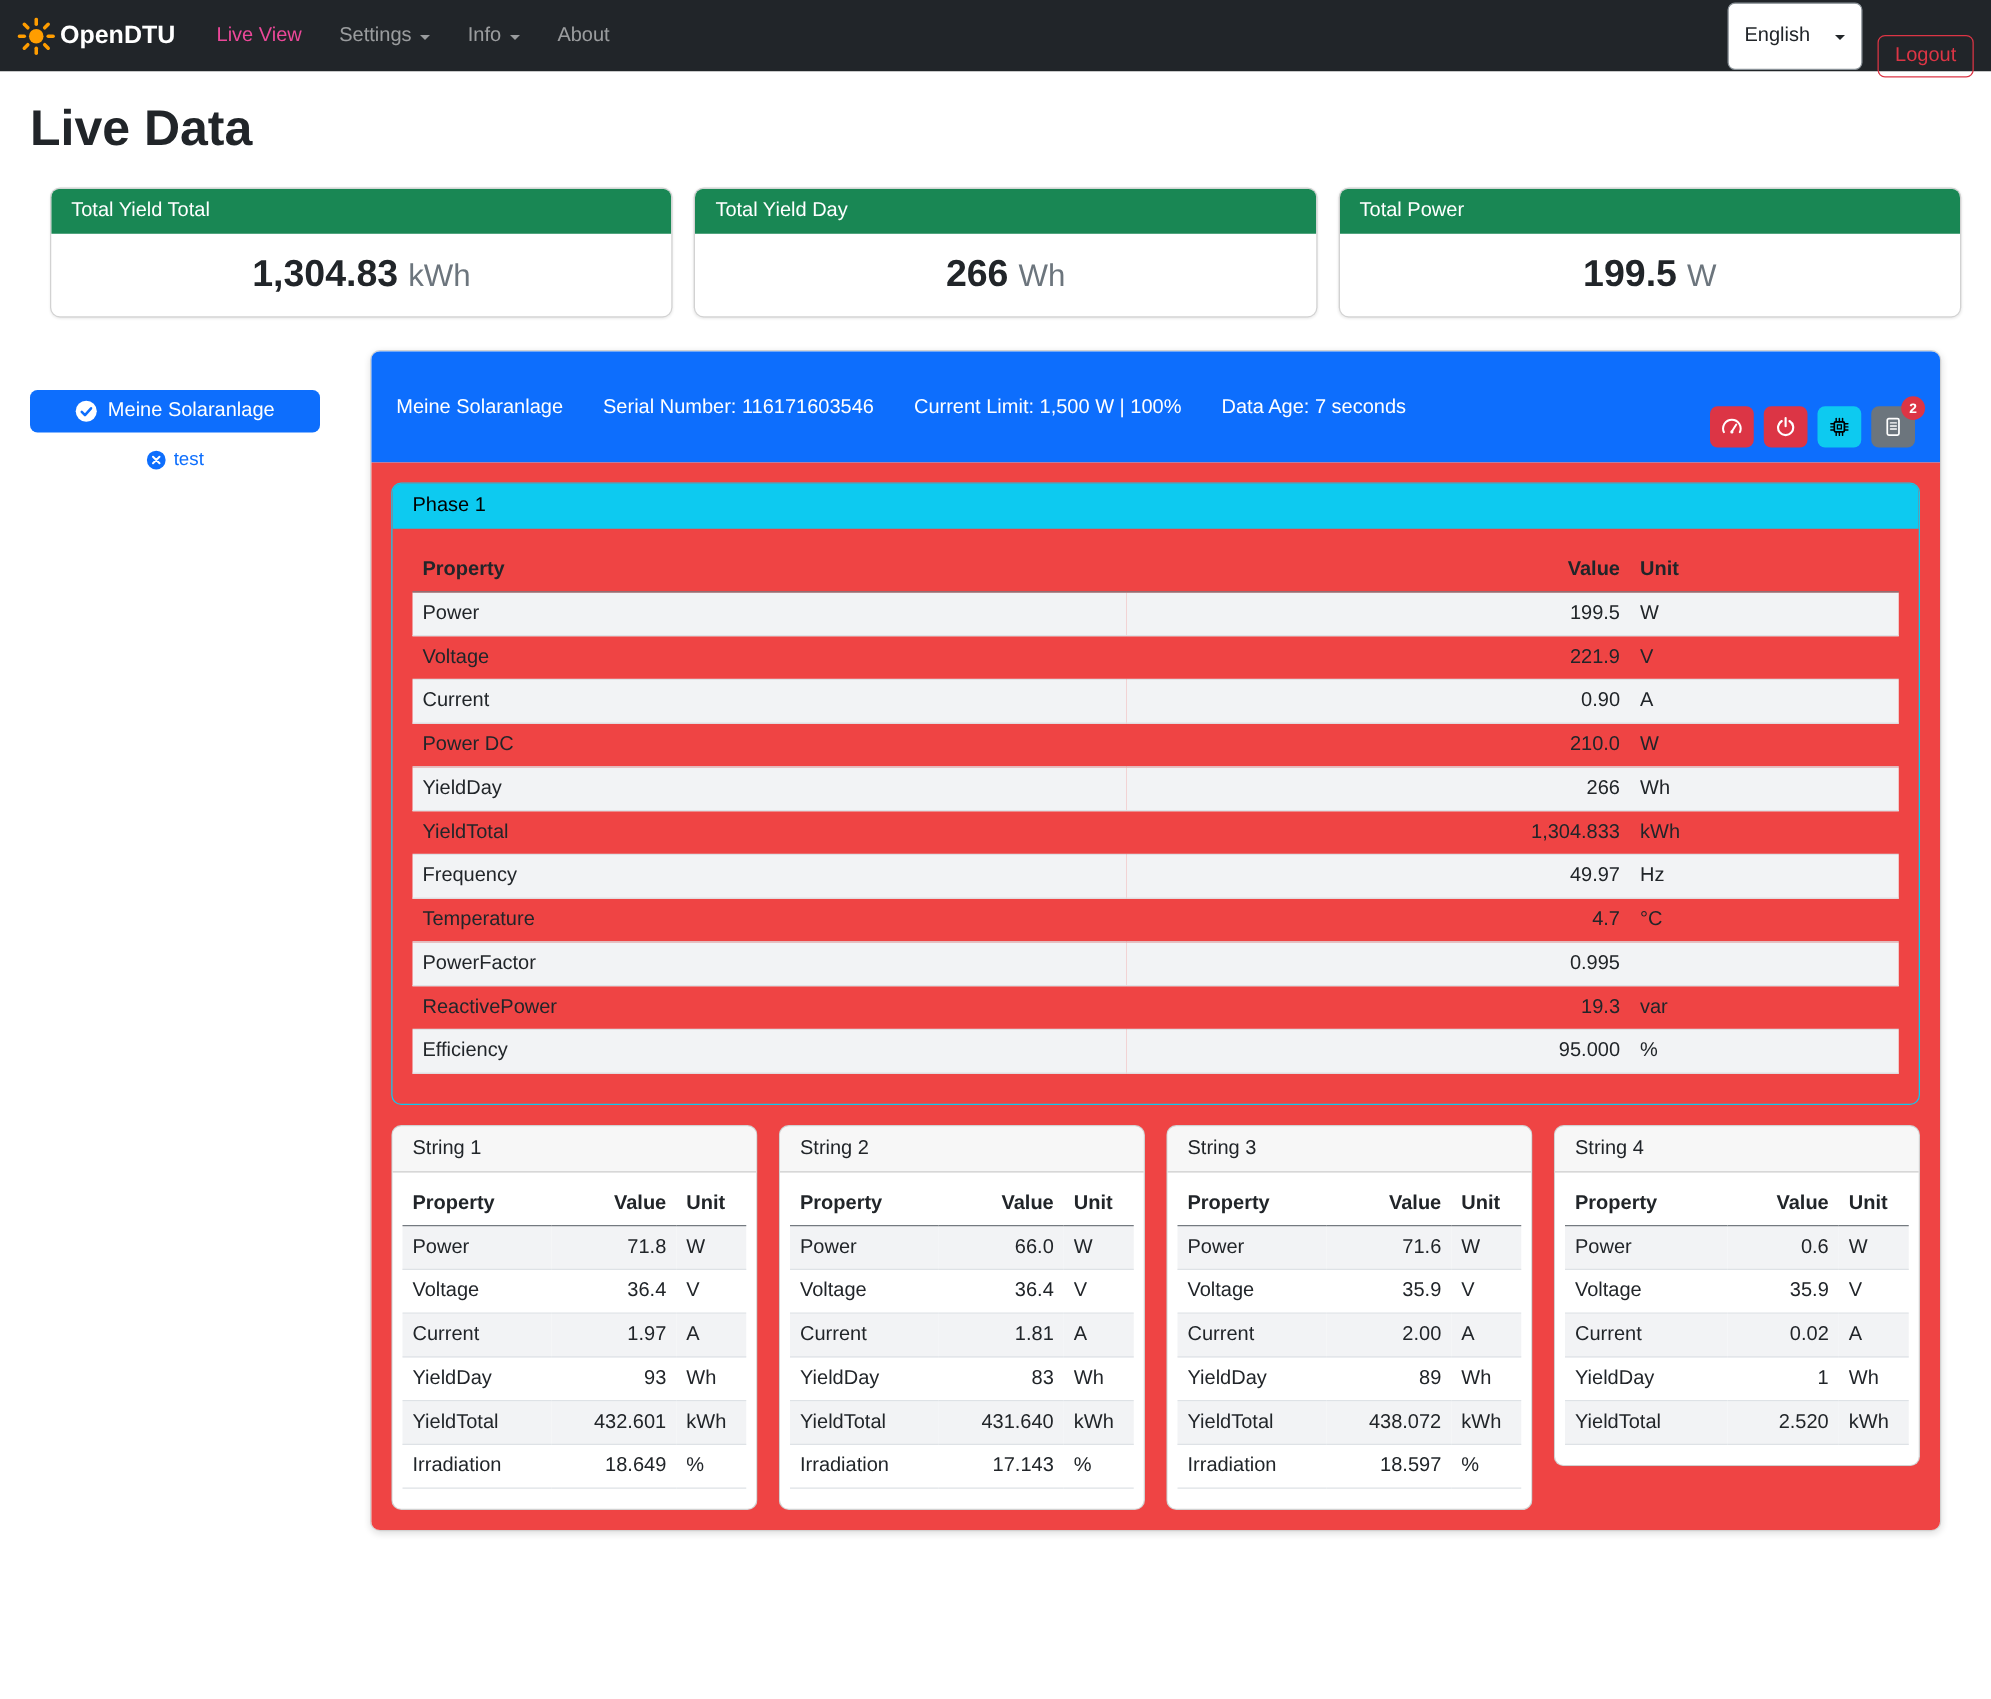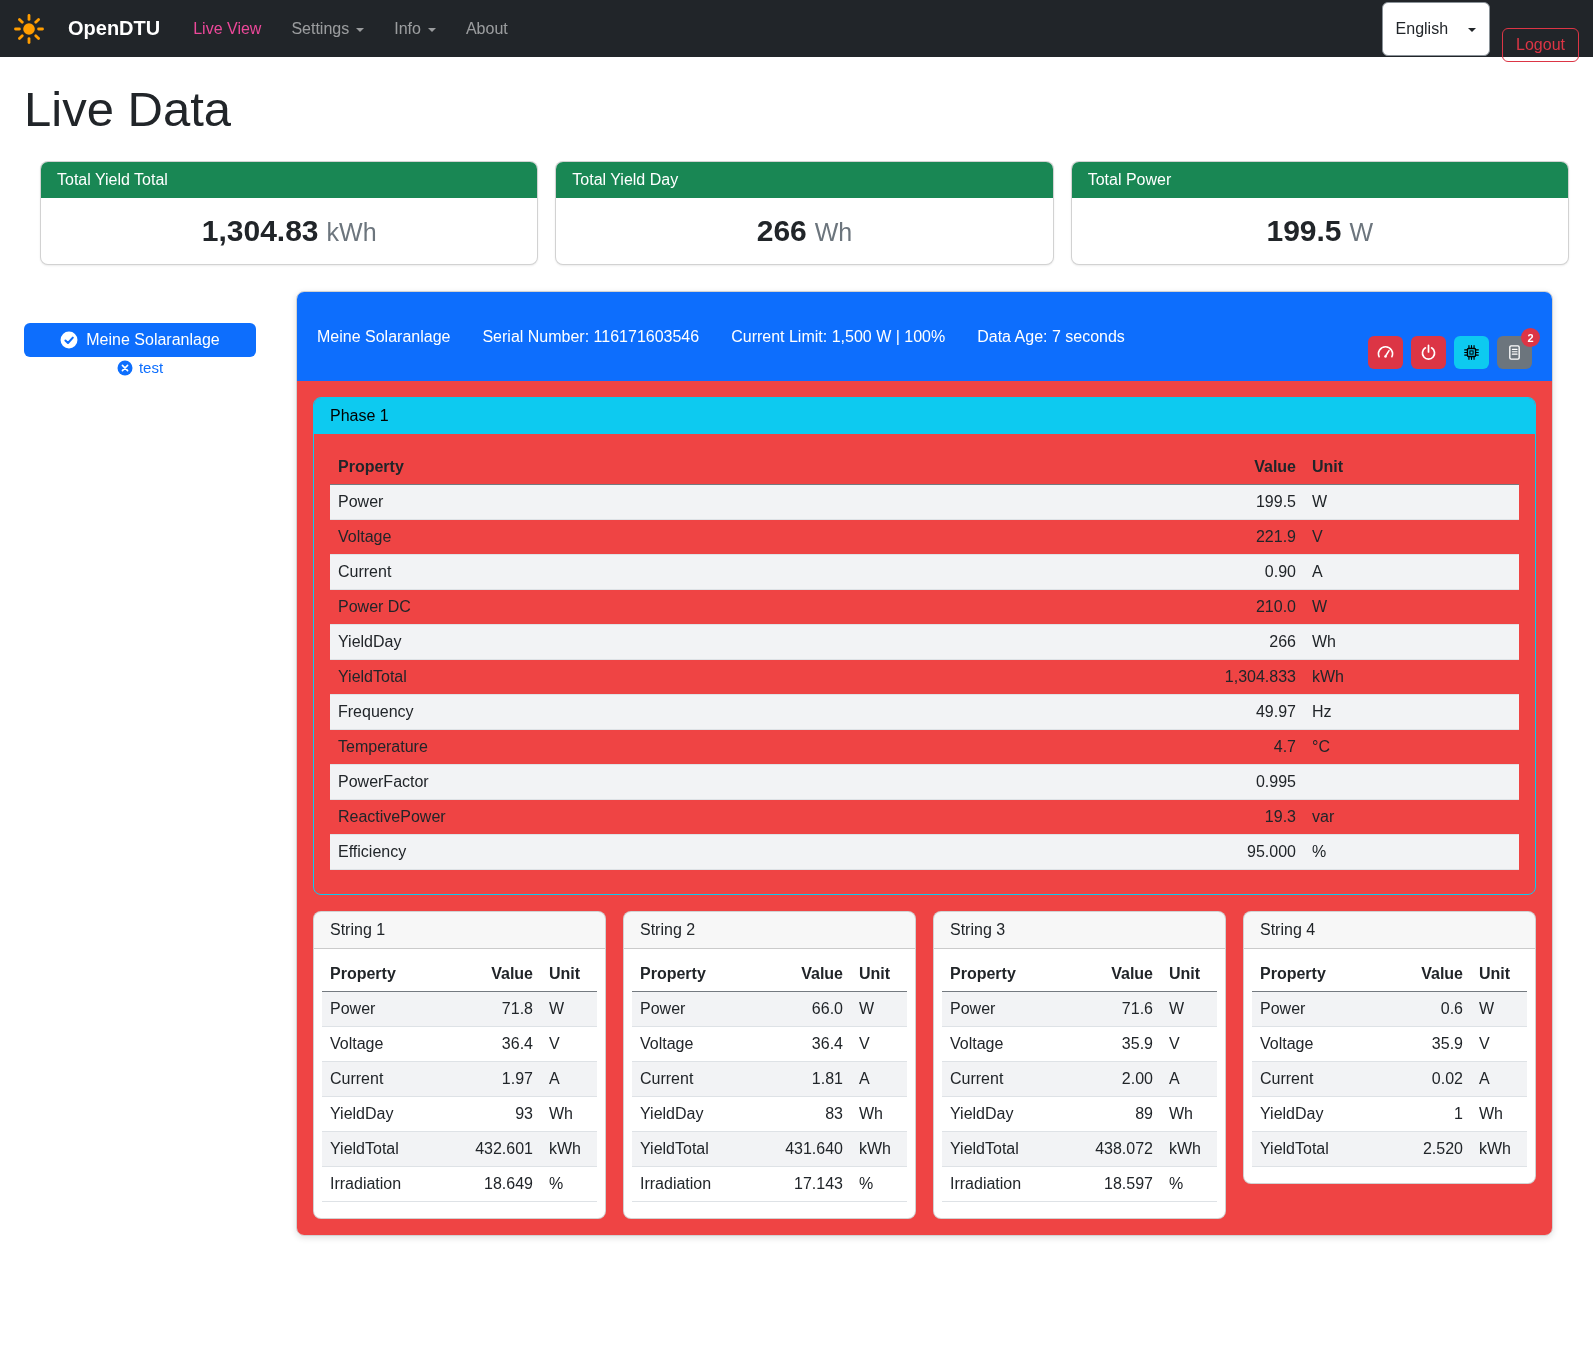--- a/index.html
+++ b/index.html
@@ -5,45 +5,45 @@
   :root{
     --navbar-bg:#212529; --primary:#0d6efd; --success:#198754; --info:#0dcaf0;
     --danger:#dc3545; --secondary:#6c757d; --brand-sun:#ff9d00;
   }
   *{box-sizing:border-box;}
   body{margin:0; font-family:"Liberation Sans", sans-serif; background:#fff; color:#212529; font-size:16px;}
   button{font-family:inherit;margin-top:32px;}
 
   
   .navbar{display:flex; align-items:center; background:var(--navbar-bg); height:57px; padding:0 14px;}
-  .brand{display:flex; align-items:center; gap:24px; color:#fff; font-size:20px; font-weight:700; margin-right:18px; cursor:pointer;}
+  .brand{display:flex; align-items:center; gap:4px; color:#fff; font-size:20px; font-weight:700; margin-right:18px; cursor:pointer;}
   .nav-links{display:flex; list-style:none; margin:0; padding:0;}
   .nav-link{color:rgba(255,255,255,.55); padding:8px 15px; cursor:pointer; display:flex; align-items:center; gap:7px;}
   .nav-link.active{color:#ec4899;}
   .caret{display:inline-block; width:0; height:0; border-left:4px solid transparent; border-right:4px solid transparent; border-top:4px solid currentColor; margin-top:2px;}
   .navbar-right{margin-left:auto; display:flex; align-items:center; gap:12px;}
   .lang-select{background:#fff; color:#212529; border:1px solid #8a9298; border-radius:6px; padding:17px 13px; display:flex; align-items:center; gap:20px; cursor:pointer; font-size:16px;}
   .logout-btn{background:transparent; color:var(--danger); border:1px solid var(--danger); border-radius:6px; padding:7px 13px; font-size:16px; cursor:pointer;}
 
   
   .container{padding:8px 24px 28px;}
-  h1.page-title{font-size:49px; font-weight:400; margin:16px 0 24px;}
+  h1.page-title{font-size:40px; font-weight:700; margin:16px 0 24px;}
 
   .summary-row{display:grid; grid-template-columns:repeat(3,1fr); gap:17px;padding-left:16px;}
   .card{border:1px solid rgba(0,0,0,.175); border-radius:8px; overflow:hidden; background:#fff; box-shadow:0 1px 2px rgba(0,0,0,.08);}
   .card-header-green{background:var(--success); color:#fff; padding:9px 16px;}
   .summary-body{padding:16px; text-align:center;}
   .summary-value{font-size:30px; font-weight:700;}
   .summary-unit{font-size:25px; color:#6c757d; margin-left:8px; font-weight:400;}
 
   
   .content-row{display:flex; gap:40px; margin-top:26px; align-items:flex-start;}
   .sidebar{width:232px; flex-shrink:0; display:flex; flex-direction:column; align-items:center;}
   .inverter-select-btn{width:100%; background:var(--primary); color:#fff; border:none; border-radius:6px; padding:8px 12px; font-size:16px; display:flex; align-items:center; justify-content:center; gap:8px; cursor:pointer;}
-  .test-link{margin-top:2px; color:var(--primary); display:flex; align-items:center; gap:6px; font-size:15px; cursor:pointer; text-decoration:none;}
+  .test-link{margin-top:13px; color:var(--primary); display:flex; align-items:center; gap:6px; font-size:15px; cursor:pointer; text-decoration:none;}
 
   .inverter-card{flex:1; margin-right:16px; border:1px solid rgba(0,0,0,.175); border-radius:8px; overflow:hidden; box-shadow:0 2px 6px rgba(0,0,0,.12);}
   .inverter-header{background:var(--primary); color:#fff; display:flex; align-items:center; gap:32px; padding:12px 20px;}
   .toolbar{margin-left:auto; display:flex; gap:8px;}
   .icon-btn{width:35px; height:33px; border:none; border-radius:6px; display:flex; align-items:center; justify-content:center; position:relative; cursor:pointer;}
   .icon-btn.danger{background:var(--danger); color:#fff;}
   .icon-btn.info{background:var(--info); color:#000;}
   .icon-btn.secondary{background:var(--secondary); color:#fff;}
   .badge{position:absolute; top:-8px; right:-8px; background:var(--danger); color:#fff; font-size:11px; min-width:19px; height:19px; border-radius:10px; display:flex; align-items:center; justify-content:center; padding:0 4px; font-weight:700;}
   .inverter-body{padding:16px; background:#ef4444;}

